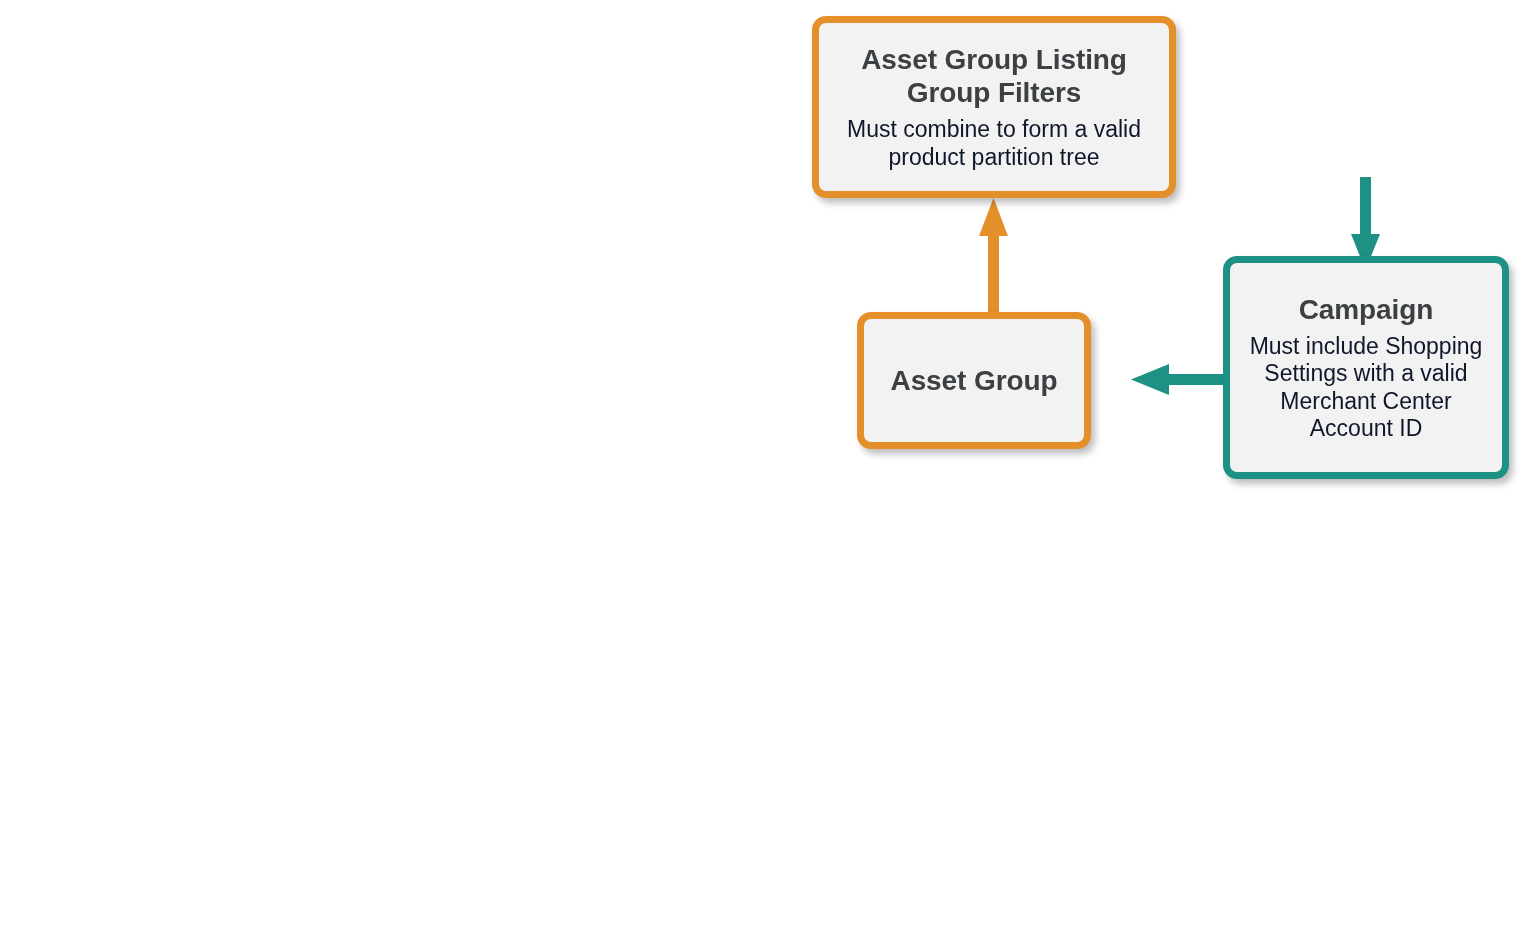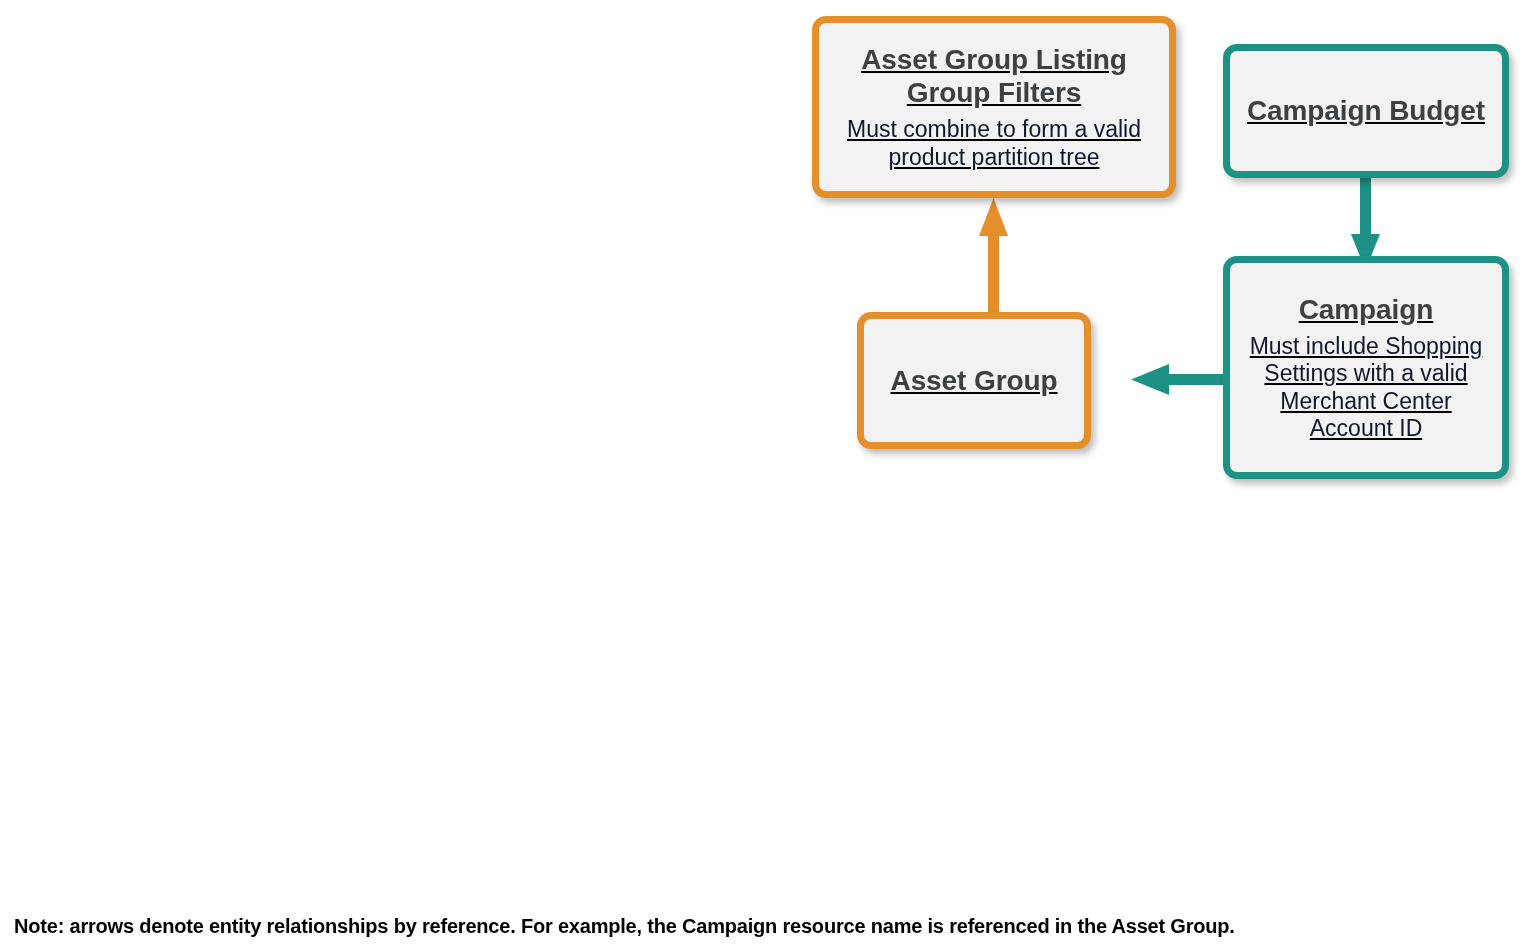--- a/index.html
+++ b/index.html
@@ -25,21 +25,20 @@
     box-sizing: border-box;
     background: #f2f2f2;
     border-radius: 14px;
     display: flex;
     flex-direction: column;
     align-items: center;
     justify-content: center;
     text-align: center;
     box-shadow: 4px 5px 7px rgba(0, 0, 0, 0.26);
     padding: 22px 10px;
-    text-decoration: underline;
   }
   .node.orange { border: 7px solid #e58f2a; }
   .node.teal   { border: 7px solid #1d9184; }
 
   .node-title {
     font-size: 28px;
     font-weight: bold;
     color: #3c4043;
     line-height: 1.18;
     letter-spacing: -0.1px;
@@ -101,28 +100,24 @@
       <rect x="1167" y="374" width="56" height="11" fill="#1d9184"></rect>
       <polygon points="1131,379.5 1169,364 1169,395" fill="#1d9184"></polygon>
     </g>
   </svg>
 
   <div id="node-aglgf" class="node orange">
     <div class="node-title">Asset Group Listing Group Filters</div>
     <div class="node-subtitle">Must combine to form a valid product partition tree</div>
   </div>
 
-  <div id="node-budget" class="node teal">
-    <div class="node-title">Campaign Budget</div>
-  </div>
 
   <div id="node-ag" class="node orange">
     <div class="node-title">Asset Group</div>
   </div>
 
   <div id="node-campaign" class="node teal">
     <div class="node-title">Campaign</div>
     <div class="node-subtitle">Must include Shopping Settings with a valid Merchant Center Account ID</div>
   </div>
 
-  <div id="footnote">Note: arrows denote entity relationships by reference. For example, the Campaign resource name is referenced in the Asset Group.</div>
 
 </div>
 
 </body></html>

